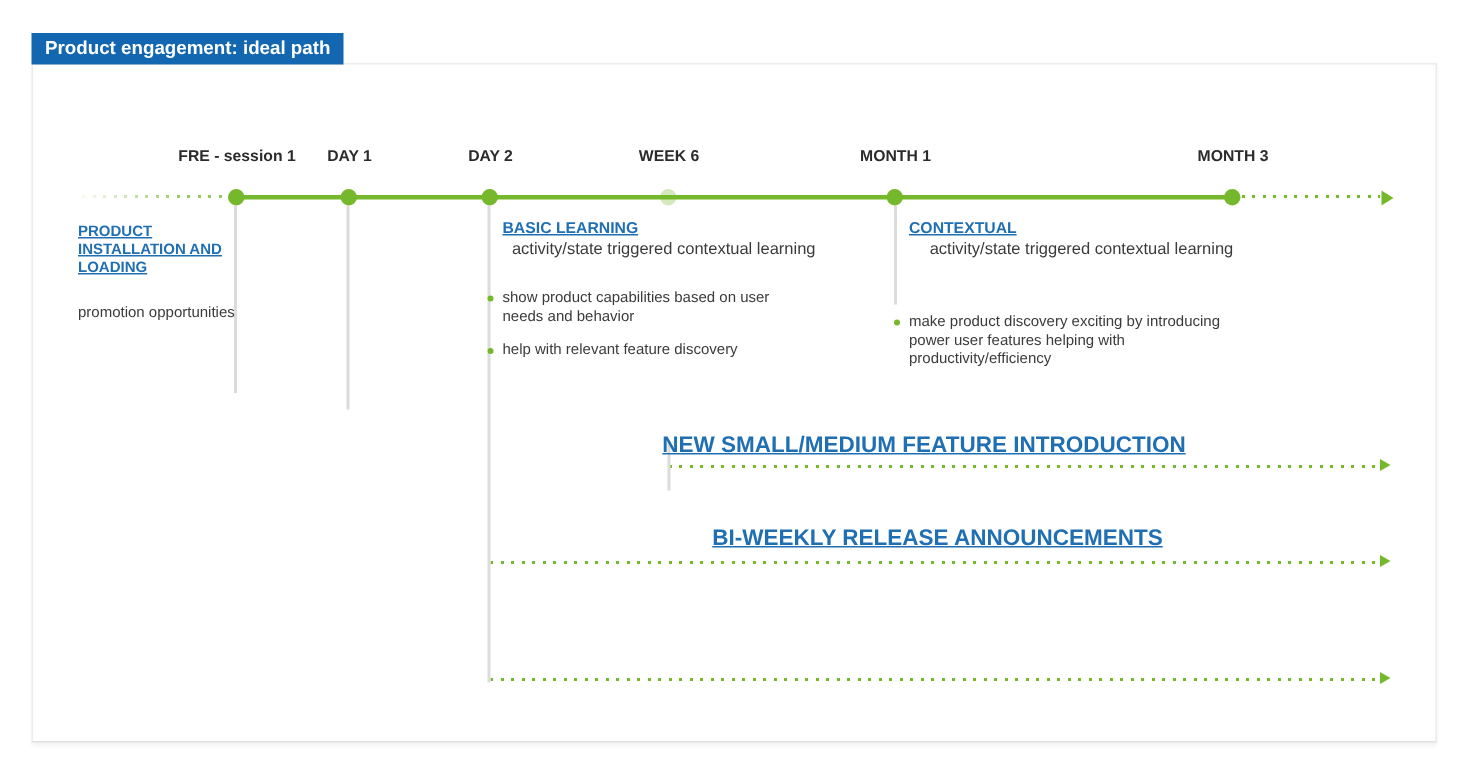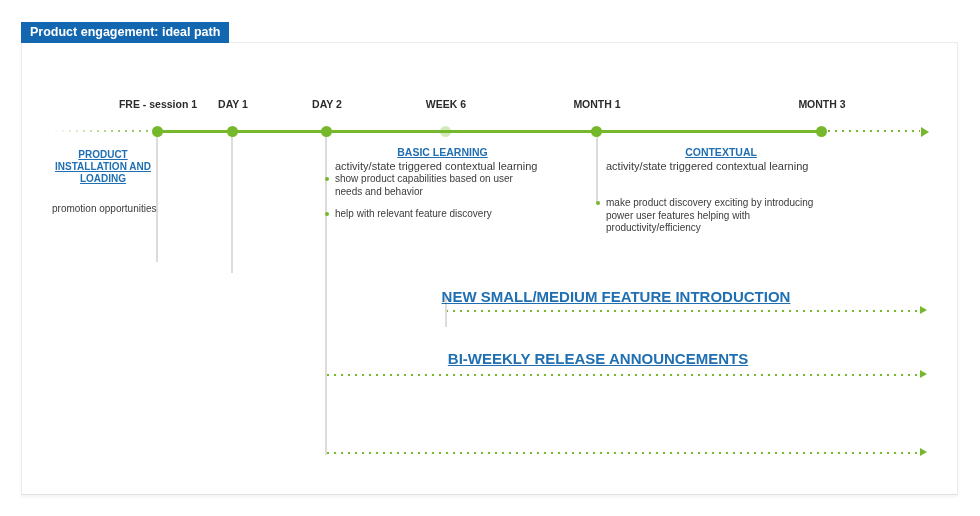--- a/index.html
+++ b/index.html
@@ -55,23 +55,23 @@
     border-left-width:7px; border-top-width:4.5px; border-bottom-width:4.5px;
   }
 
   
   .vline { position:absolute; width:2px; background:#dcdcdc; z-index:1; }
 
   
   .stage { position:absolute; z-index:2; }
   .stage h3 {
     font-size:10px; font-weight:bold; line-height:12px;
-    color:var(--link-blue, #1F6FB2); text-decoration:underline;text-align:center;
+    color:var(--link-blue, #1F6FB2); text-decoration:underline;
   }
-  .stage .subtitle { font-size:11px; line-height:14px; color:var(--text-dark,#3B3B3B); margin-top:1px; white-space:nowrap; }
+  .stage .subtitle { font-size:11px; line-height:14px; color:var(--text-dark,#3B3B3B); margin-top:1px; white-space:nowrap;text-align:center; }
   .stage .note { font-size:10px; line-height:12.5px; color:var(--text-dark,#3B3B3B); white-space:nowrap; }
   .bullets { list-style:none; }
   .bullets li {
     position:relative; font-size:10px; line-height:12.5px;
     color:var(--text-dark,#3B3B3B); margin-bottom:7px;
   }
   .bullets li::before {
     content:''; position:absolute; left:-10px; top:4px; width:4px; height:4px;
     border-radius:50%; background:var(--accent-green,#76B82B);
   }
@@ -121,38 +121,38 @@
   <div class="stage" style="left:52px; top:149px; width:102px">
     <h3>PRODUCT INSTALLATION AND LOADING</h3>
     <div class="note" style="margin-top:18px">promotion opportunities</div>
   </div>
 
 
 
   <div class="stage" style="left:335px; top:146px; width:215px">
     <h3 style="font-size:10.5px">BASIC LEARNING</h3>
     <div class="subtitle">activity/state triggered contextual learning</div>
-    <ul class="bullets wide" style="width:200px">
+    <ul class="bullets wide" style="margin-top:20px; width:200px">
       <li>show product capabilities based on user needs and behavior</li>
       <li>help with relevant feature discovery</li>
     </ul>
   </div>
 
   <div class="stage" style="left:606px; top:146px; width:230px">
     <h3 style="font-size:10.5px">CONTEXTUAL</h3>
     <div class="subtitle">activity/state triggered contextual learning</div>
-    <ul class="bullets wide" style="margin-top:24px; width:212px">
+    <ul class="bullets wide" style="margin-top:36px; width:212px">
       <li>make product discovery exciting by introducing power user features helping with productivity/efficiency</li>
     </ul>
   </div>
 
   <div class="track-label" style="left:616px; top:288px">NEW SMALL/MEDIUM FEATURE INTRODUCTION</div>
   <div class="dotted" style="left:446px; top:310px; width:474px"></div>
   <div class="arrowhead small" style="left:920px; top:306px"></div>
 
-  <div class="track-label" style="left:598px; top:350px">BI-WEEKLY RELEASE ANNOUNCEMENTS</div>
+  <div class="track-label" style="left:625px; top:350px">BI-WEEKLY RELEASE ANNOUNCEMENTS</div>
   <div class="dotted" style="left:327px; top:374px; width:593px"></div>
   <div class="arrowhead small" style="left:920px; top:370px"></div>
 
   <div class="dotted" style="left:327px; top:452px; width:593px"></div>
   <div class="arrowhead small" style="left:920px; top:448px"></div>
 
 </div>
 
 </body></html>

